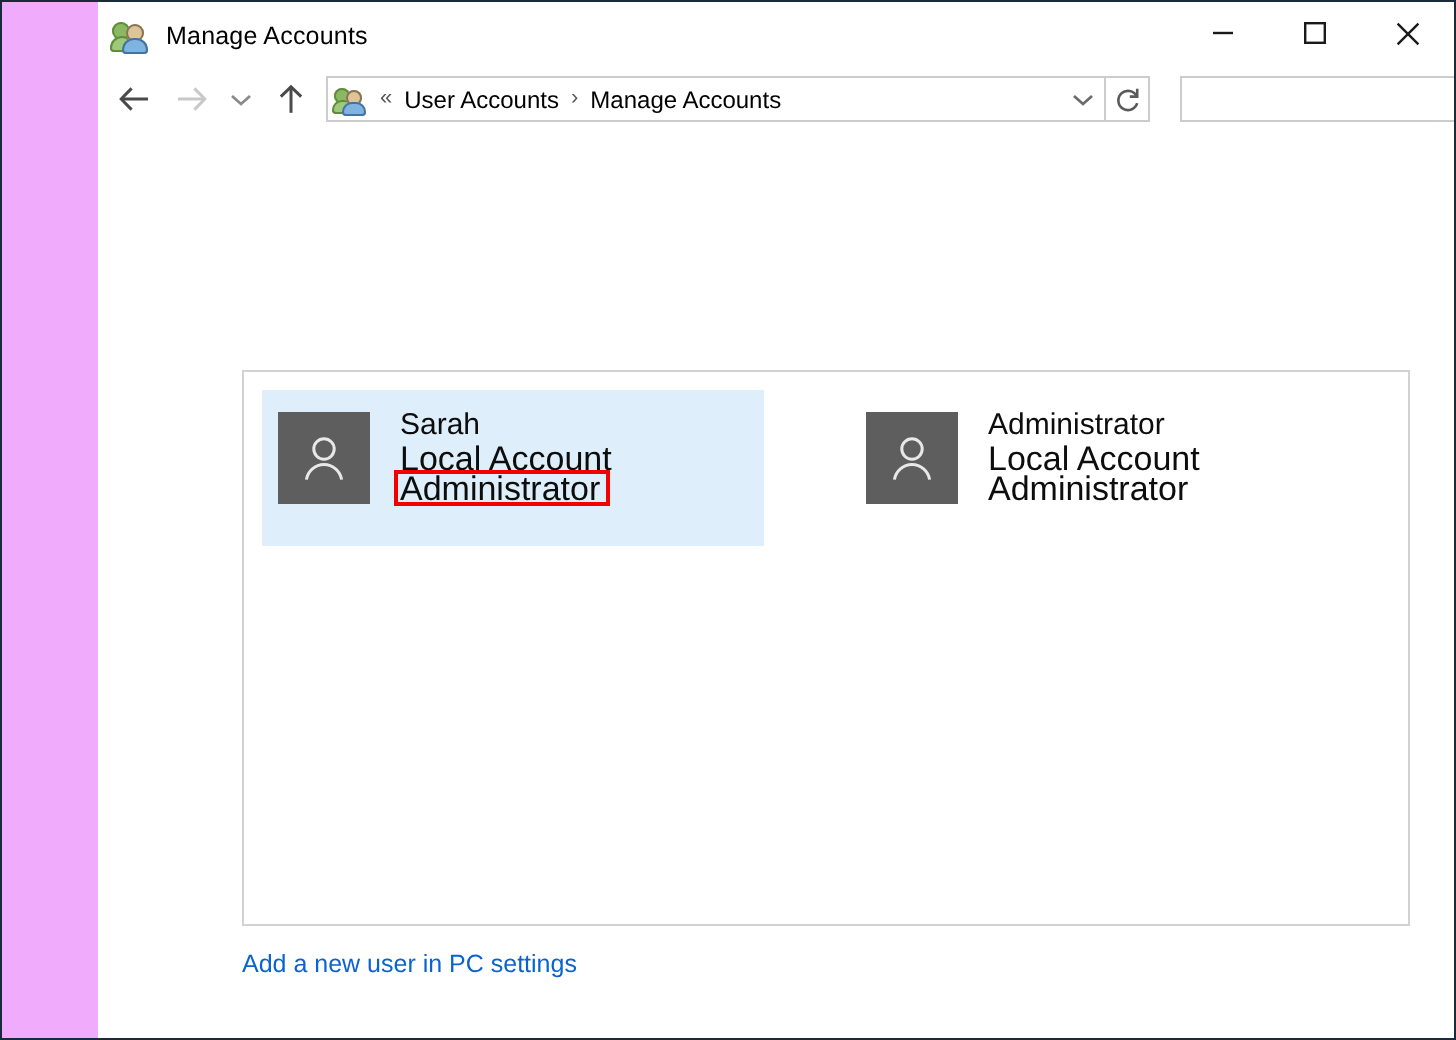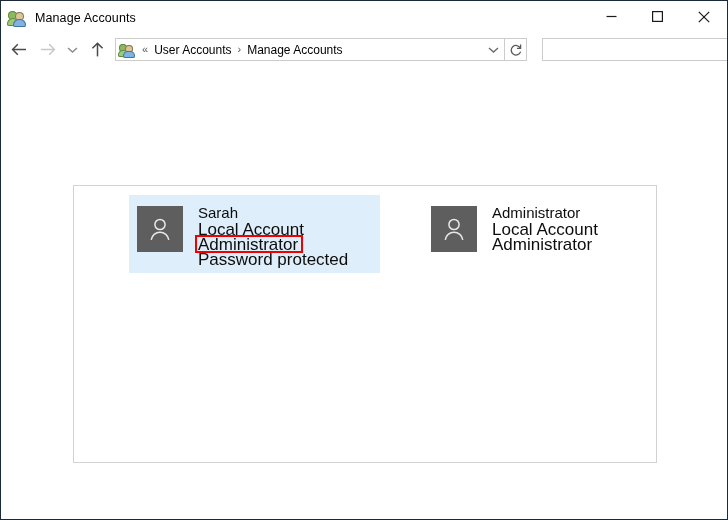--- a/index.html
+++ b/index.html
@@ -12,20 +12,21 @@
     font-family: "Liberation Sans", sans-serif;
   }
 
   #window {
     position: relative;
     width: 728px;
     height: 520px;
     background: #f0abfc;
     border: 1px solid #1b2a38;
     overflow: hidden;
+    padding-left: 48px;
   }
 
   
   #titlebar {
     position: relative;
     height: 33px;
     background: #ffffff;
     display: flex;
     align-items: center;
   }
@@ -206,21 +207,20 @@
     border: 1px solid #d2d2d2;
     background: #ffffff;
   }
   .account-tile {
     position: absolute;
     top: 9px;
     height: 78px;
     display: flex;
     align-items: flex-start;
     padding: 8px 0 0 8px;
-    margin-left: 46px;
   }
   #tile-sarah {
     left: 9px;
     width: 251px;
     background: #dfeefb;
   }
   #tile-administrator {
     left: 303px;
     width: 251px;
     background: transparent;
@@ -384,35 +384,35 @@
         <div class="avatar">
           <svg width="28" height="28" viewBox="0 0 28 28">
             <circle cx="14" cy="9.5" r="5.1" fill="none" stroke="#e8e8e8" stroke-width="1.5"></circle>
             <path d="M5.2 24.8 A8.9 8.9 0 0 1 22.8 24.8" fill="none" stroke="#e8e8e8" stroke-width="1.5"></path>
           </svg>
         </div>
         <div class="tile-info">
           <span class="acct-name">Sarah</span>
           <span class="acct-line">Local Account</span>
           <span class="acct-line highlighted">Administrator</span>
-          <span class="acct-line">Password protected</span>
         </div>
       </div>
 
       <div class="account-tile" id="tile-administrator">
         <div class="avatar">
           <svg width="28" height="28" viewBox="0 0 28 28">
             <circle cx="14" cy="9.5" r="5.1" fill="none" stroke="#e8e8e8" stroke-width="1.5"></circle>
             <path d="M5.2 24.8 A8.9 8.9 0 0 1 22.8 24.8" fill="none" stroke="#e8e8e8" stroke-width="1.5"></path>
           </svg>
         </div>
         <div class="tile-info">
           <span class="acct-name">Administrator</span>
           <span class="acct-line">Local Account</span>
           <span class="acct-line">Administrator</span>
         </div>
       </div>
 
     </div>
 
+    <div id="add-user-link">Add a new user in PC settings</div>
   </div>
 
 </div>
 
 </body></html>

